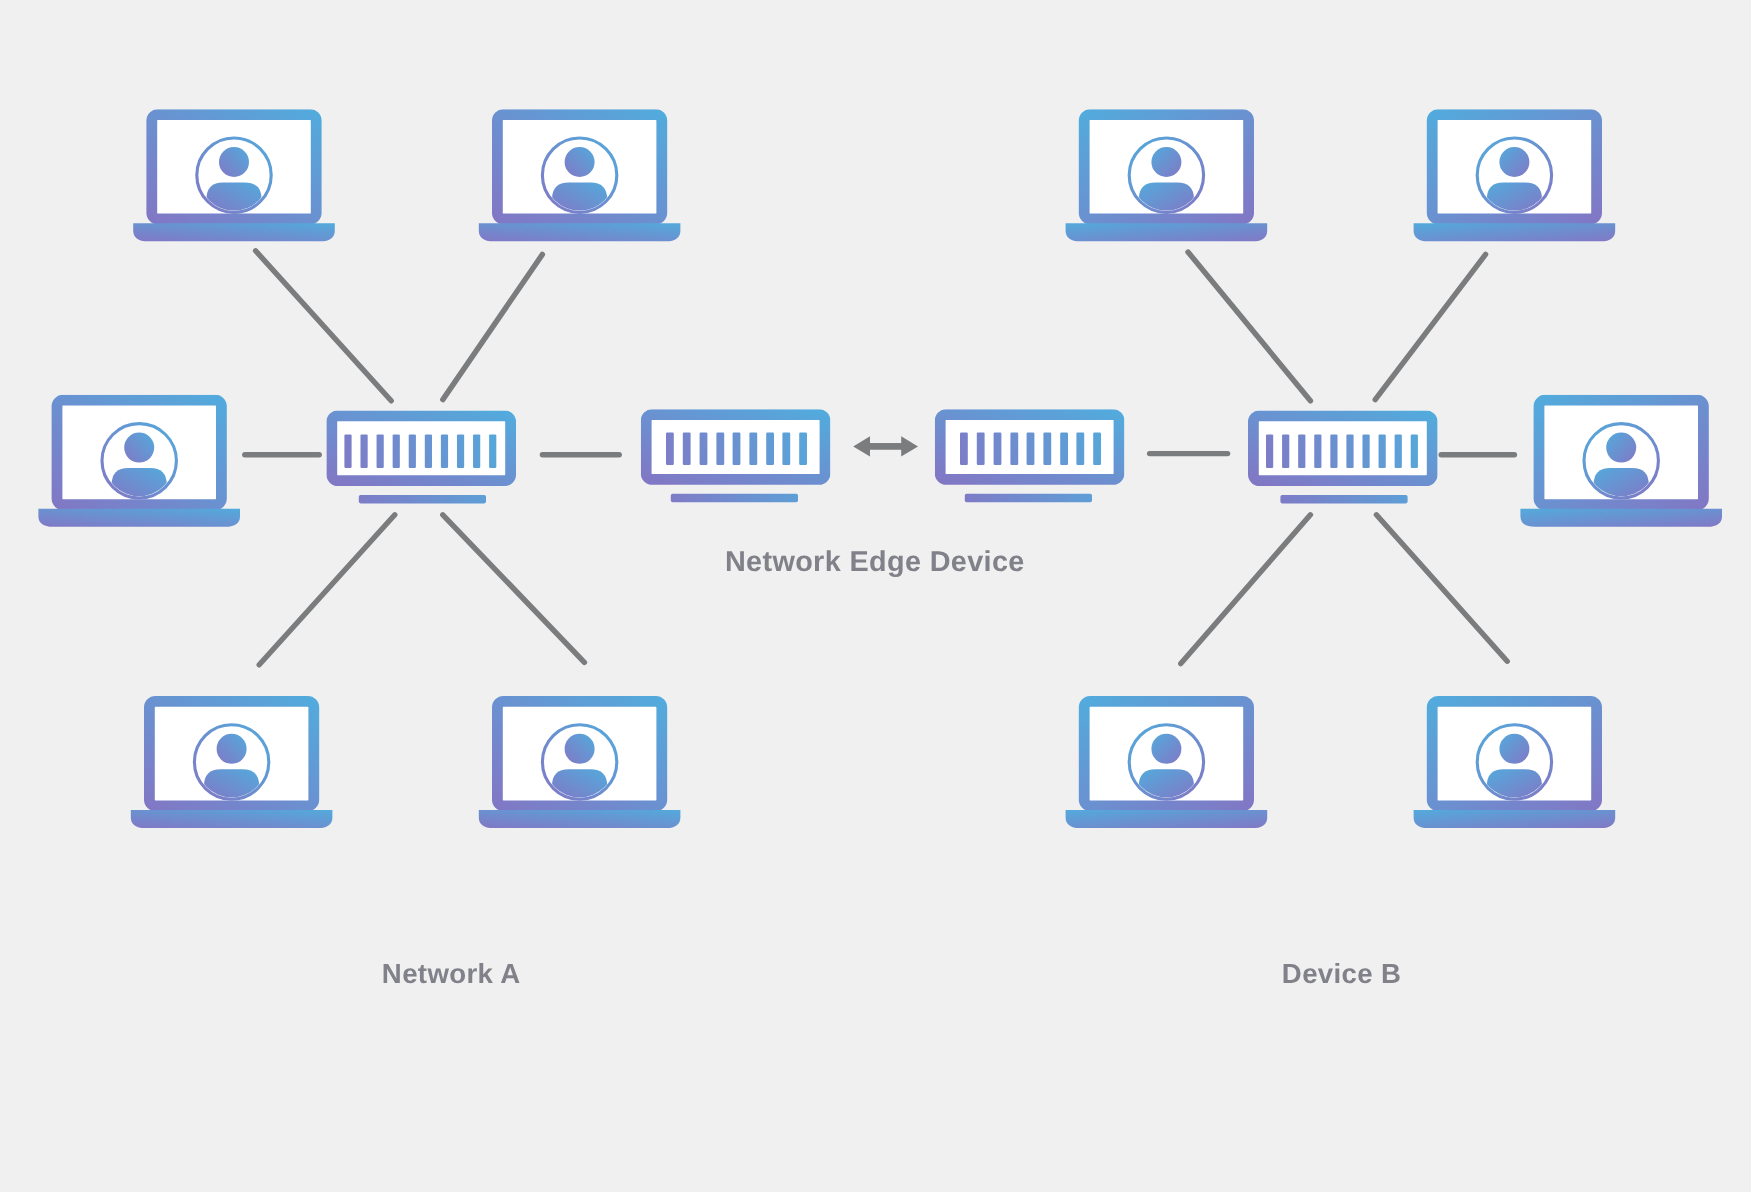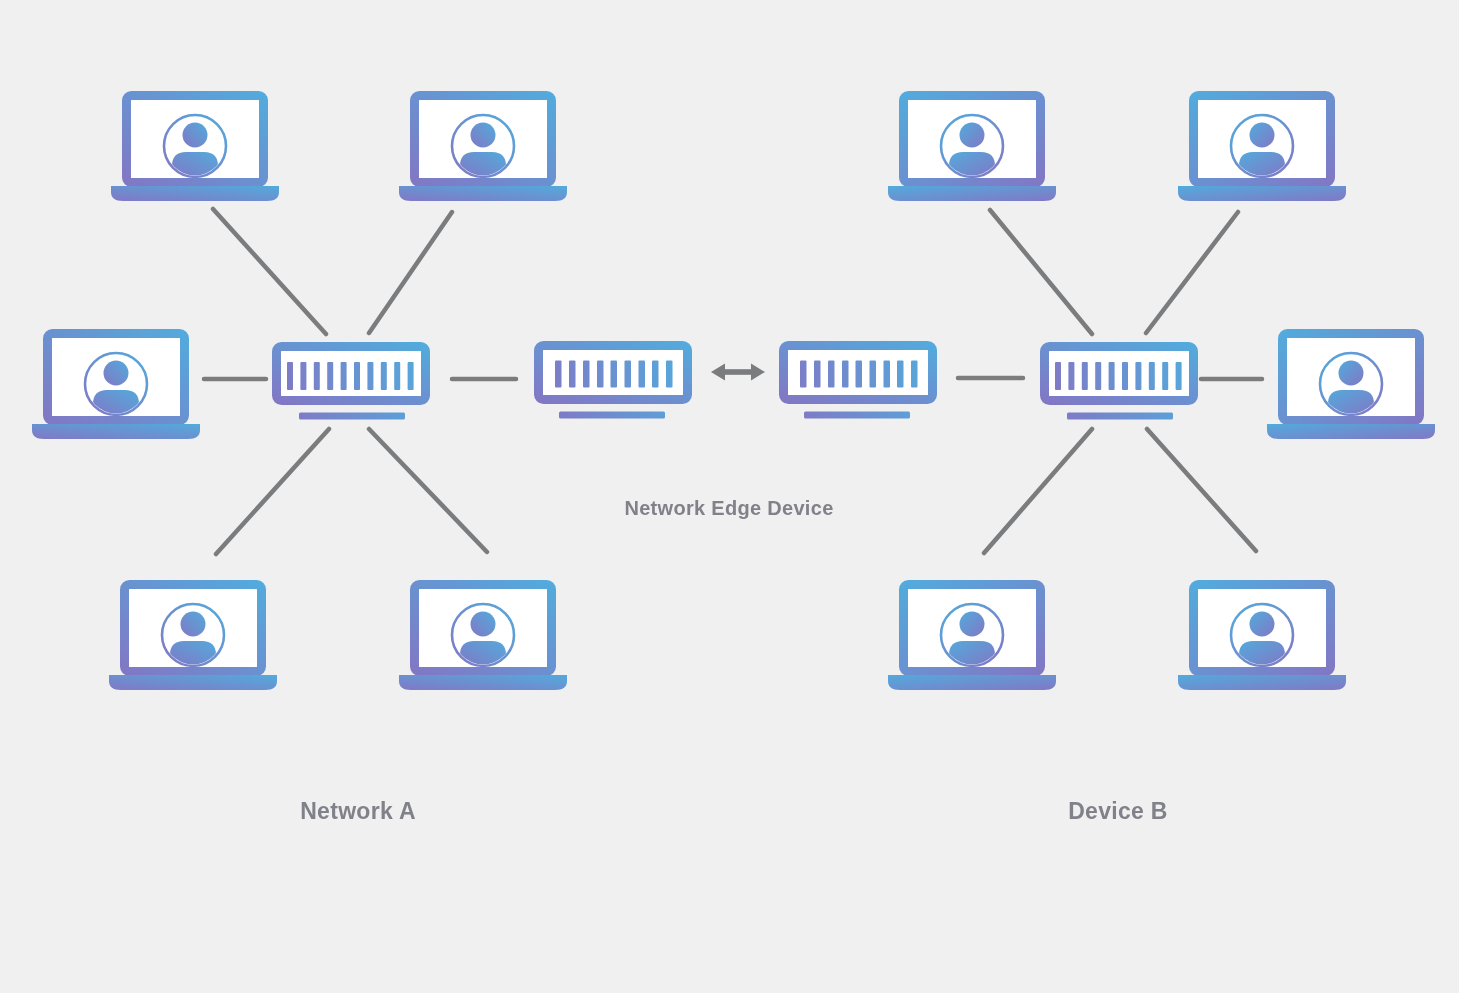--- a/index.html
+++ b/index.html
@@ -20,21 +20,21 @@
   .node{position:absolute;}
   .net-label{
     position:absolute;
     transform:translateX(-50%);
     font-size:23px;
     font-weight:700;
     letter-spacing:.3px;
     color:#81818a;
     white-space:nowrap;
   }
-  .edge-label{font-size:20px;margin-top:42px;}
+  .edge-label{font-size:24px;}
 </style>
 </head>
 <body>
 
 <div class="canvas">
 
   <svg width="0" height="0" style="position:absolute" aria-hidden="true">
     <defs>
       <linearGradient id="gpb" x1="0" y1="1" x2="1" y2="0">
         <stop offset="0" stop-color="#8178c5"></stop>
@@ -185,16 +185,16 @@
       </svg>
   </div>
 
   <div class="node" style="left:1040px;top:342px">
     <svg width="158" height="80" viewBox="0 0 158 80">
         <use href="#switch-shape"></use>
       </svg>
   </div>
 
   <div class="net-label edge-label" style="left:729px;top:455px">Network Edge Device</div>
-  <div class="net-label" style="left:358px;top:798px">Network A</div>
+  <div class="net-label" style="left:376px;top:798px">Network A</div>
   <div class="net-label" style="left:1118px;top:798px">Device B</div>
 
 </div>
 
 </body></html>

